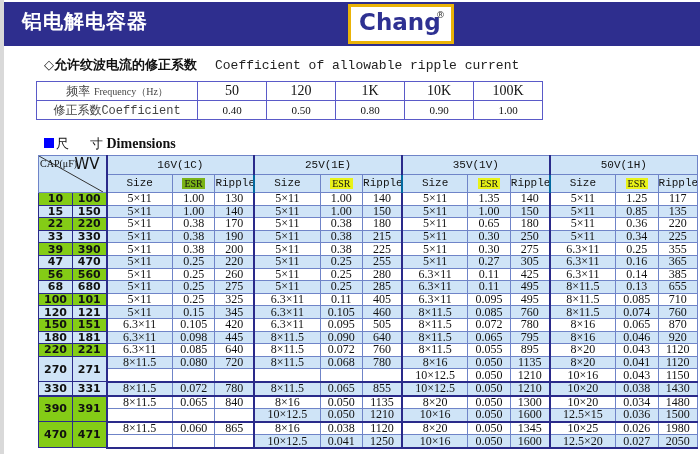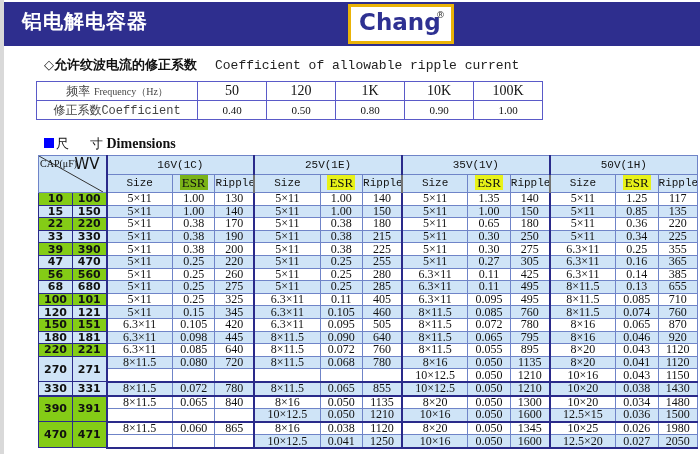--- a/index.html
+++ b/index.html
@@ -23,22 +23,22 @@
   .coef-table tr.r2 td.lbl{font-size:12px;}
   .coef-table tr.r2 td.lbl .en{font-family:"Liberation Mono",monospace;font-size:12px;}
   .dim-heading{position:absolute;left:44px;top:135px;font-size:14px;font-weight:bold;white-space:nowrap;}
   .dim-heading .sq{display:inline-block;width:10px;height:10px;background:#0000ff;margin-right:2px;}
   .dim-heading .zh{font-family:"DejaVu Sans",sans-serif;font-size:13px;font-weight:normal;}
   .dim-table{position:absolute;left:38px;top:155px;width:660px;table-layout:fixed;}
   .dim-table td,.dim-table th{border:1px solid #6f84c8;padding:0;text-align:center;font-size:12px;height:11.6px;line-height:11px;overflow:hidden;white-space:nowrap;font-weight:normal;}
   .dim-table th{background:#cfe4f7;}
   .dim-table th.vhead{font-family:"Liberation Mono",monospace;font-size:11px;height:18px;border-left:2px solid #2a2a8a;}
   .dim-table th.sub{font-family:"Liberation Mono",monospace;font-size:11px;height:17px;}
-  .dim-table th.first-sub{border-left:2px solid #737373;}
-  .esr{padding:0 2px;font-family:"Liberation Serif",serif;font-size:13px;}
+  .dim-table th.first-sub{border-left:2px solid #0369a1;}
+  .esr{padding:0 2px;font-family:"Liberation Serif",serif;font-size:10px;}
   .esr.green{background:#7ab317;}
   .esr.yellow{background:#e8f218;}
   .corner{position:relative;background:#cfe4f7;border-right:2px solid #2a2a8a !important;}
   .corner .wv{position:absolute;right:6px;top:3px;font-family:"DejaVu Sans",sans-serif;font-size:15px;}
   .corner .cap{position:absolute;left:1px;top:2px;font-size:10px;}
   .corner svg{position:absolute;left:0;top:0;}
   .dim-table td.cap1,.dim-table td.cap2{font-family:"DejaVu Sans",sans-serif;font-weight:bold;font-size:11px;background:#84cc16;border-color:#2a2a8a;}
   .dim-table td.cap2{border-right:2px solid #2a2a8a;}
   .dim-table tr.alt td{background:#cfe4f7;}
   .dim-table tr.alt td.blank{background:#fff;}

